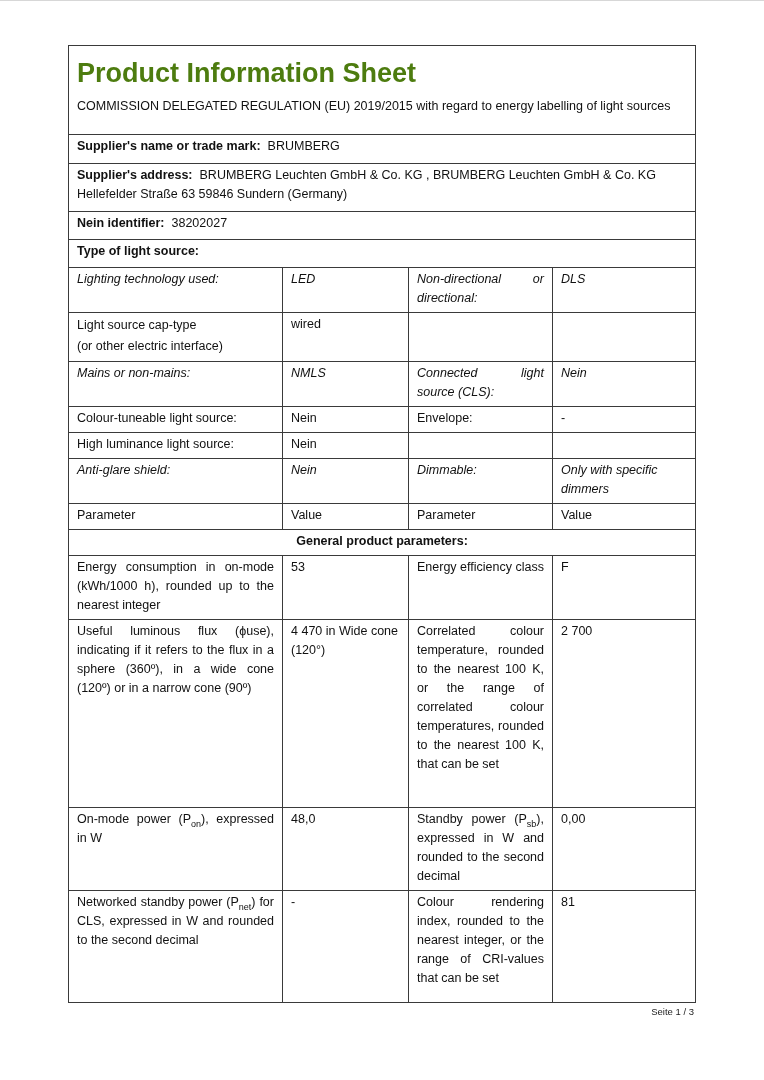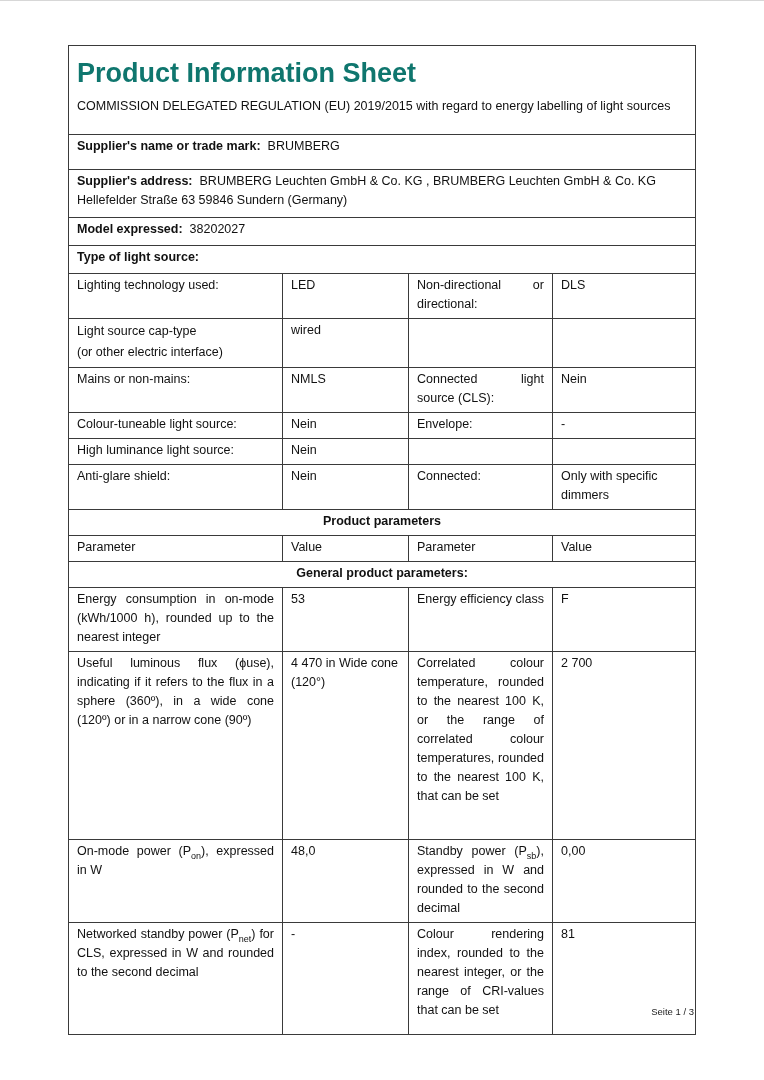--- a/index.html
+++ b/index.html
@@ -22,45 +22,45 @@
     line-height: 19px;
   }
   .sheet-table td {
     border: 1px solid #3a3a3a;
     vertical-align: top;
     padding: 2px 8px 4px 8px;
   }
 
   
   .doc-title {
-    color: #0f766e;
+    color: #4d7c0f;
     font-size: 27px;
     font-weight: bold;
     line-height: 34px;
     padding-top: 2px;
   }
   .reg-text { margin-top: 7px; line-height: 19px; }
   td.header-cell { padding: 8px 10px 10px 8px; }
 
   .lbl { font-weight: bold; }
   .val-after-label { margin-left: 7px; }
 
   .section-heading { font-weight: bold; }
   .center-bold { font-weight: bold; text-align: center; }
 
   td.value-cell { text-align: left; }
   td.param-cell { text-align: justify; }
   td.plain-cell { text-align: left; }
   td.para-gap { line-height: 21px; white-space: pre-line; }
 
   tr.h89  { height: 89px; }
-  tr.h29  { height: 35px; margin-top: 46px; }
+  tr.h29  { height: 29px; margin-top: 46px; }
   tr.h48  { height: 48px; margin-left: 12px; }
   tr.h28  { height: 28px; }
-  tr.h41  { height: 41px; }
+  tr.h41  { height: 41px; font-style: italic; }
   tr.h44  { height: 44px; }
   tr.h22  { height: 22px; }
   tr.h21  { height: 21px; }
   tr.h58  { height: 58px; margin-left: 36px; }
   tr.h188 { height: 188px; margin-left: 24px; }
   tr.h77  { height: 77px; }
   tr.h112 { height: 112px; }
 
   sub { font-size: 9px; line-height: 0; }
 
@@ -98,21 +98,21 @@
     </tr>
 
     <tr class="h48">
       <td colspan="4" class="plain-cell">
         <span class="lbl">Supplier's address:</span><span class="val-after-label">BRUMBERG Leuchten GmbH &amp; Co. KG , BRUMBERG Leuchten GmbH &amp; Co. KG Hellefelder Straße 63 59846 Sundern (Germany)</span>
       </td>
     </tr>
 
     <tr class="h28">
       <td colspan="4" class="plain-cell">
-        <span class="lbl">Model expressed:</span><span class="val-after-label">38202027</span>
+        <span class="lbl">Nein identifier:</span><span class="val-after-label">38202027</span>
       </td>
     </tr>
 
     <tr class="h28">
       <td colspan="4" class="plain-cell">
         <span class="section-heading">Type of light source:</span>
       </td>
     </tr>
 
     <tr class="h41">
@@ -142,27 +142,24 @@
     </tr>
     <tr class="h22">
       <td class="param-cell">High luminance light source:</td>
       <td class="value-cell">Nein</td>
       <td class="param-cell"></td>
       <td class="value-cell"></td>
     </tr>
     <tr class="h41">
       <td class="param-cell">Anti-glare shield:</td>
       <td class="value-cell">Nein</td>
-      <td class="param-cell">Connected:</td>
+      <td class="param-cell">Dimmable:</td>
       <td class="value-cell">Only with specific dimmers</td>
     </tr>
 
-    <tr class="h22">
-      <td colspan="4" class="center-bold">Product parameters</td>
-    </tr>
 
     <tr class="h22">
       <td class="plain-cell">Parameter</td>
       <td class="plain-cell">Value</td>
       <td class="plain-cell">Parameter</td>
       <td class="plain-cell">Value</td>
     </tr>
 
     <tr class="h21">
       <td colspan="4" class="center-bold">General product parameters:</td>

